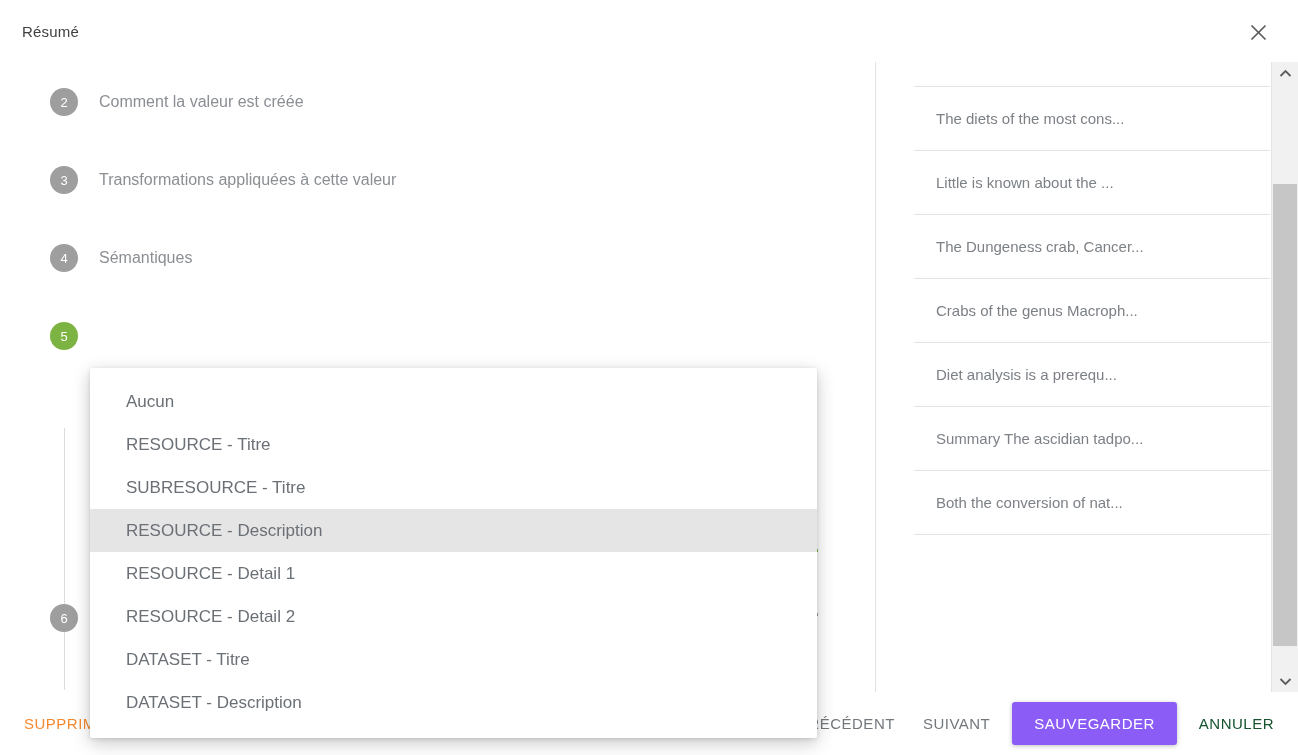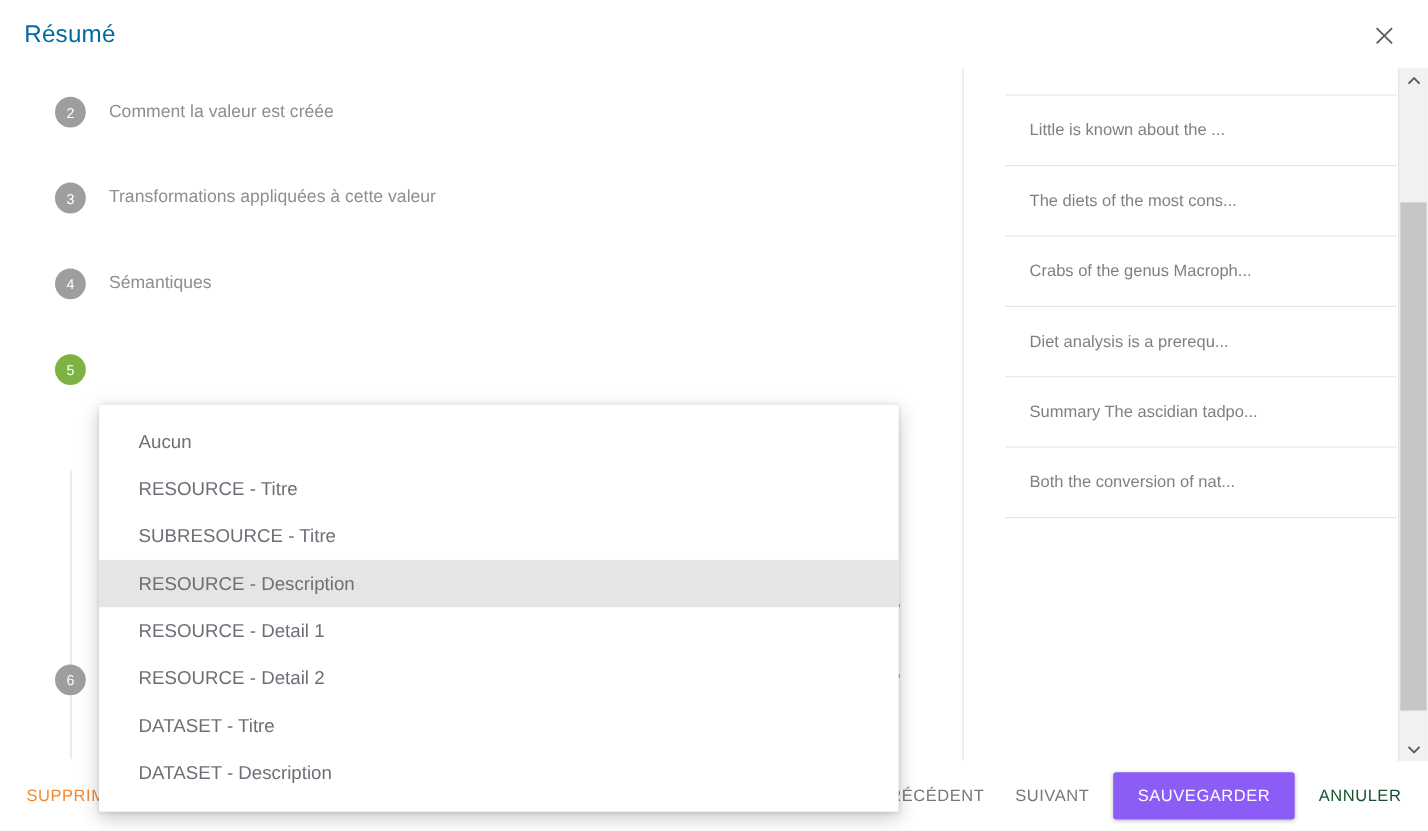--- a/index.html
+++ b/index.html
@@ -29,23 +29,23 @@
   .dialog-header {
     height: 62px;
     flex: 0 0 62px;
     position: relative;
     display: flex;
     align-items: center;
     background: #fff;
   }
   .dialog-title {
     margin-left: 22px;
-    font-size: 22px;
+    font-size: 15px;
     font-weight: 400;
-    color: #0369a1;
+    color: #404040;
     letter-spacing: 0.2px;
   }
   .close-btn {
     position: absolute;
     right: 26px;
     top: 18px;
     width: 28px;
     height: 28px;
     display: flex;
     align-items: center;
@@ -301,22 +301,23 @@
         <div class="step-badge">6</div>
         <div class="step-label"></div>
       </div>
 
       <div class="peek green"></div>
       <div class="peek grey"></div>
     </div>
 
     <div class="preview-pane">
       <div class="preview-list">
+        <div class="preview-item">The diets of the most cons...</div>
         <div class="preview-item">Little is known about the ...</div>
-        <div class="preview-item">The diets of the most cons...</div>
+        <div class="preview-item">The Dungeness crab, Cancer...</div>
         <div class="preview-item">Crabs of the genus Macroph...</div>
         <div class="preview-item">Diet analysis is a prerequ...</div>
         <div class="preview-item">Summary The ascidian tadpo...</div>
         <div class="preview-item">Both the conversion of nat...</div>
       </div>
     </div>
 
     <div class="scrollbar">
       <div class="sb-arrow">
         <svg width="13" height="9" viewBox="0 0 13 9" aria-hidden="true">

